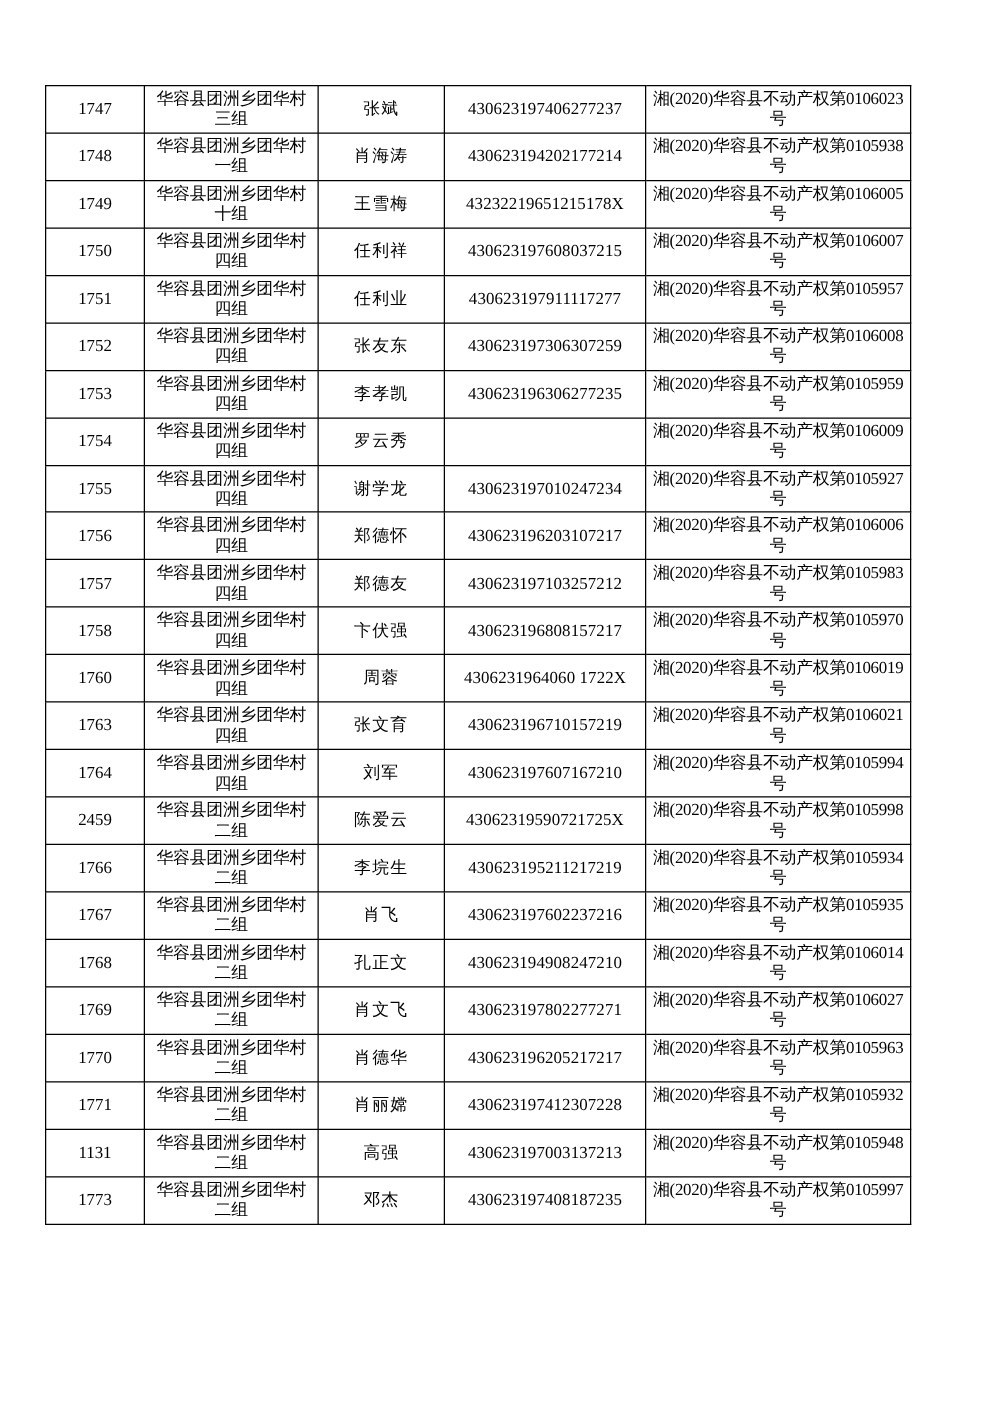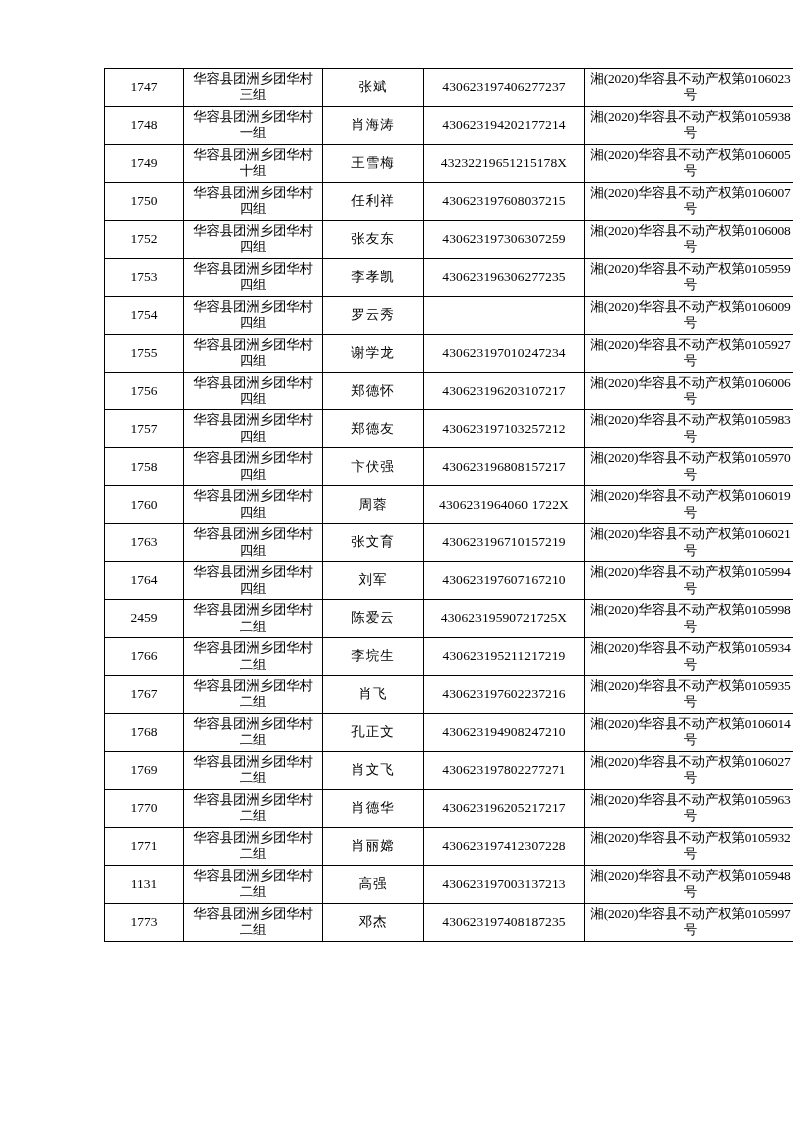--- a/index.html
+++ b/index.html
@@ -11,21 +11,21 @@
     width: 793px;
     height: 1122px;
     font-family: "Liberation Serif", "DejaVu Serif", serif;
     color: #000000;
   }
   .page {
     position: relative;
     width: 793px;
     height: 1122px;
     box-sizing: border-box;
-    padding: 68px 68px 0 104px;
+    padding: 68px 68px 0 36px;
     font-family: Liberation Serif, serif;
   }
   table.reg-table {
     border-collapse: collapse;
     width: 657px;
     table-layout: fixed;
   }
   table.reg-table td {
     border: 1px solid #000000;
     text-align: center;
@@ -91,20 +91,27 @@
           <td class="c-cert">湘(2020)华容县不动产权第0106005号</td>
         </tr>
         <tr class="row-h">
           <td class="c-index">1750</td>
           <td class="c-addr">华容县团洲乡团华村四组</td>
           <td class="c-name">任利祥</td>
           <td class="c-id">430623197608037215</td>
           <td class="c-cert">湘(2020)华容县不动产权第0106007号</td>
         </tr>
         <tr class="row-h">
+          <td class="c-index">1751</td>
+          <td class="c-addr">华容县团洲乡团华村四组</td>
+          <td class="c-name">任利业</td>
+          <td class="c-id">430623197911117277</td>
+          <td class="c-cert">湘(2020)华容县不动产权第0105957号</td>
+        </tr>
+        <tr class="row-h">
           <td class="c-index">1752</td>
           <td class="c-addr">华容县团洲乡团华村四组</td>
           <td class="c-name">张友东</td>
           <td class="c-id">430623197306307259</td>
           <td class="c-cert">湘(2020)华容县不动产权第0106008号</td>
         </tr>
         <tr class="row-h">
           <td class="c-index">1753</td>
           <td class="c-addr">华容县团洲乡团华村四组</td>
           <td class="c-name">李孝凯</td>

